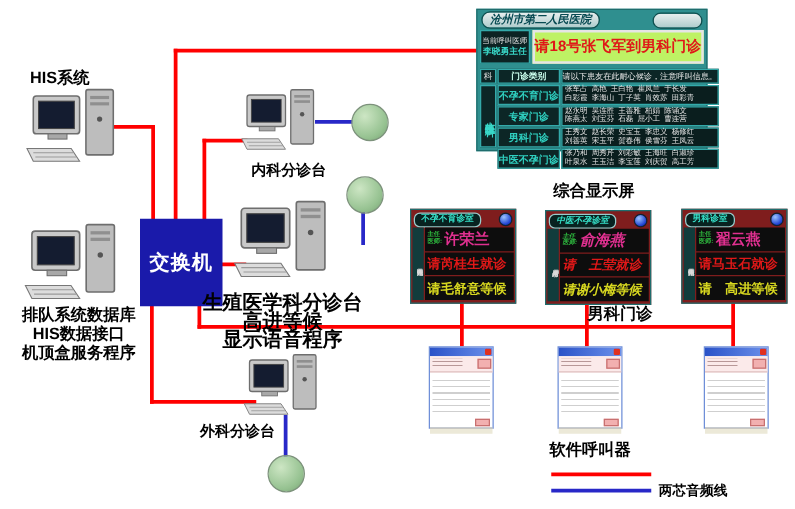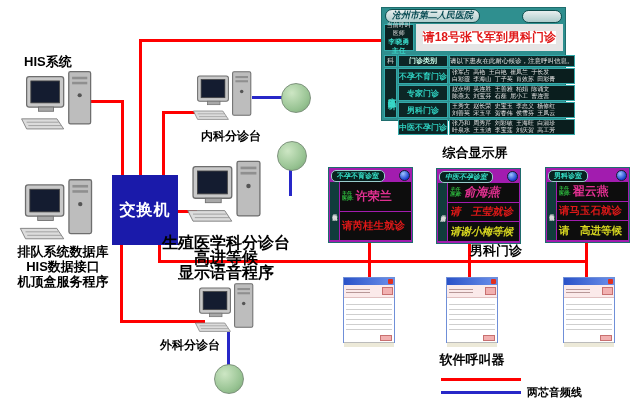--- a/index.html
+++ b/index.html
@@ -25,21 +25,21 @@
   .md-pill{background:linear-gradient(#e8eeee,#aecccc);border:1px solid #0f4f4f;border-radius:7px;
            height:12px;line-height:11px;padding:0 6px;color:#074a52;font-weight:bold;font-style:italic;
            font-size:9px;white-space:nowrap;}
   .md-pill2{background:linear-gradient(#e8eeee,#aecccc);border:1px solid #0f4f4f;border-radius:7px;
             height:11px;width:38px;margin-left:auto;}
   .md-callrow{height:27px;display:flex;gap:2px;padding:0 2px;box-sizing:border-box;}
   .md-caller{width:52px;background:#0c2323;border:1px solid #3aa;box-sizing:border-box;
              display:flex;flex-direction:column;justify-content:center;text-align:center;}
   .md-caller .l1{color:#e8e8e8;font-size:6px;line-height:8px;}
   .md-caller .l2{color:#39d8c8;font-size:7px;line-height:9px;font-weight:bold;}
-  .md-callmsg{flex:1;background:#ffffff;border:7px solid #e5e5e5;display:flex;align-items:center;
+  .md-callmsg{flex:1;background:#bef264;border:2px solid #e5e5e5;display:flex;align-items:center;
               justify-content:center;color:#e01818;font-weight:bold;font-size:12px;white-space:nowrap;}
   .md-table{position:absolute;left:0;top:45px;bottom:0;right:0;display:flex;padding:2px;box-sizing:border-box;gap:1px;}
   .md-strip{width:13px;display:flex;flex-direction:column;gap:1px;}
   .md-stripHead{height:12px;background:#0c2626;border:1px solid #3aa;color:#ddd;font-size:7px;
                 display:flex;align-items:center;justify-content:center;box-sizing:border-box;}
   .md-stripBody{flex:1;background:#0c2626;border:1px solid #3aa;box-sizing:border-box;
                 display:flex;align-items:center;justify-content:center;}
   .md-stripBody span{writing-mode:vertical-lr;text-orientation:upright;color:#39d8c8;font-size:8px;
                      font-weight:bold;letter-spacing:1px;}
   .md-main{flex:1;display:flex;flex-direction:column;gap:1px;}
@@ -48,21 +48,21 @@
            display:flex;align-items:center;justify-content:center;box-sizing:border-box;}
   .md-hnote{flex:1;background:#0c2626;border:1px solid #3aa;color:#e8e8e8;font-size:6.5px;
             display:flex;align-items:center;justify-content:center;box-sizing:border-box;white-space:nowrap;}
   .md-row{flex:1;display:flex;gap:1px;}
   .md-cat{width:50px;background:#0c2626;border:1px solid #3aa;color:#2fd0c0;font-weight:bold;font-size:8px;
           display:flex;align-items:center;justify-content:center;box-sizing:border-box;white-space:nowrap;}
   .md-names{flex:1;background:#0a1e1e;border:1px solid #3aa;box-sizing:border-box;
             display:flex;flex-direction:column;justify-content:space-evenly;padding:0 2px;}
   .md-names div{color:#e6e6e6;font-size:6px;white-space:pre;line-height:7px;}
   
-  .rdisp{position:absolute;width:85px;height:76px;background:#a21caf;border:1px solid #1f6d6d;
+  .rdisp{position:absolute;width:85px;height:76px;background:#7f1d1d;border:1px solid #1f6d6d;
          box-sizing:border-box;padding:1px;}
   .rd-head{height:13px;display:flex;align-items:center;gap:2px;padding:0 1px;}
   .rd-pill{background:#082220;border:1px solid #9cc;border-radius:5px;height:10px;line-height:9px;
            padding:0 5px;color:#35e0c8;font-weight:bold;font-size:7px;white-space:nowrap;}
   .rd-btn{width:9px;height:9px;border-radius:50%;margin-left:auto;
           background:radial-gradient(circle at 35% 30%,#9cc4ff,#1c3fd0 70%);border:1px solid #123;}
   .rd-body{display:flex;height:58px;gap:1px;}
   .rd-strip{width:9px;background:#113c3c;display:flex;align-items:center;justify-content:center;}
   .rd-strip span{writing-mode:vertical-lr;text-orientation:upright;color:#ddd;font-size:5px;line-height:5px;}
   .rd-rows{flex:1;display:flex;flex-direction:column;gap:1px;}
@@ -236,20 +236,23 @@
         <div class="rd-row">
           <div class="rd-doclab">
             <span>主任</span>
             <span>医师:</span>
           </div>
           <div class="rd-docname">许荣兰</div>
         </div>
         <div class="rd-row">
           <div class="rd-now">请芮桂生就诊</div>
         </div>
+        <div class="rd-row">
+          <div class="rd-wait">请毛舒意等候</div>
+        </div>
       </div>
     </div>
   </div>
 
   <div class="rdisp" style="left:436px;top:168px;font-style:italic;">
     <div class="rd-head">
       <div class="rd-pill">中医不孕诊室</div>
       <div class="rd-btn"></div>
     </div>
     <div class="rd-body">

